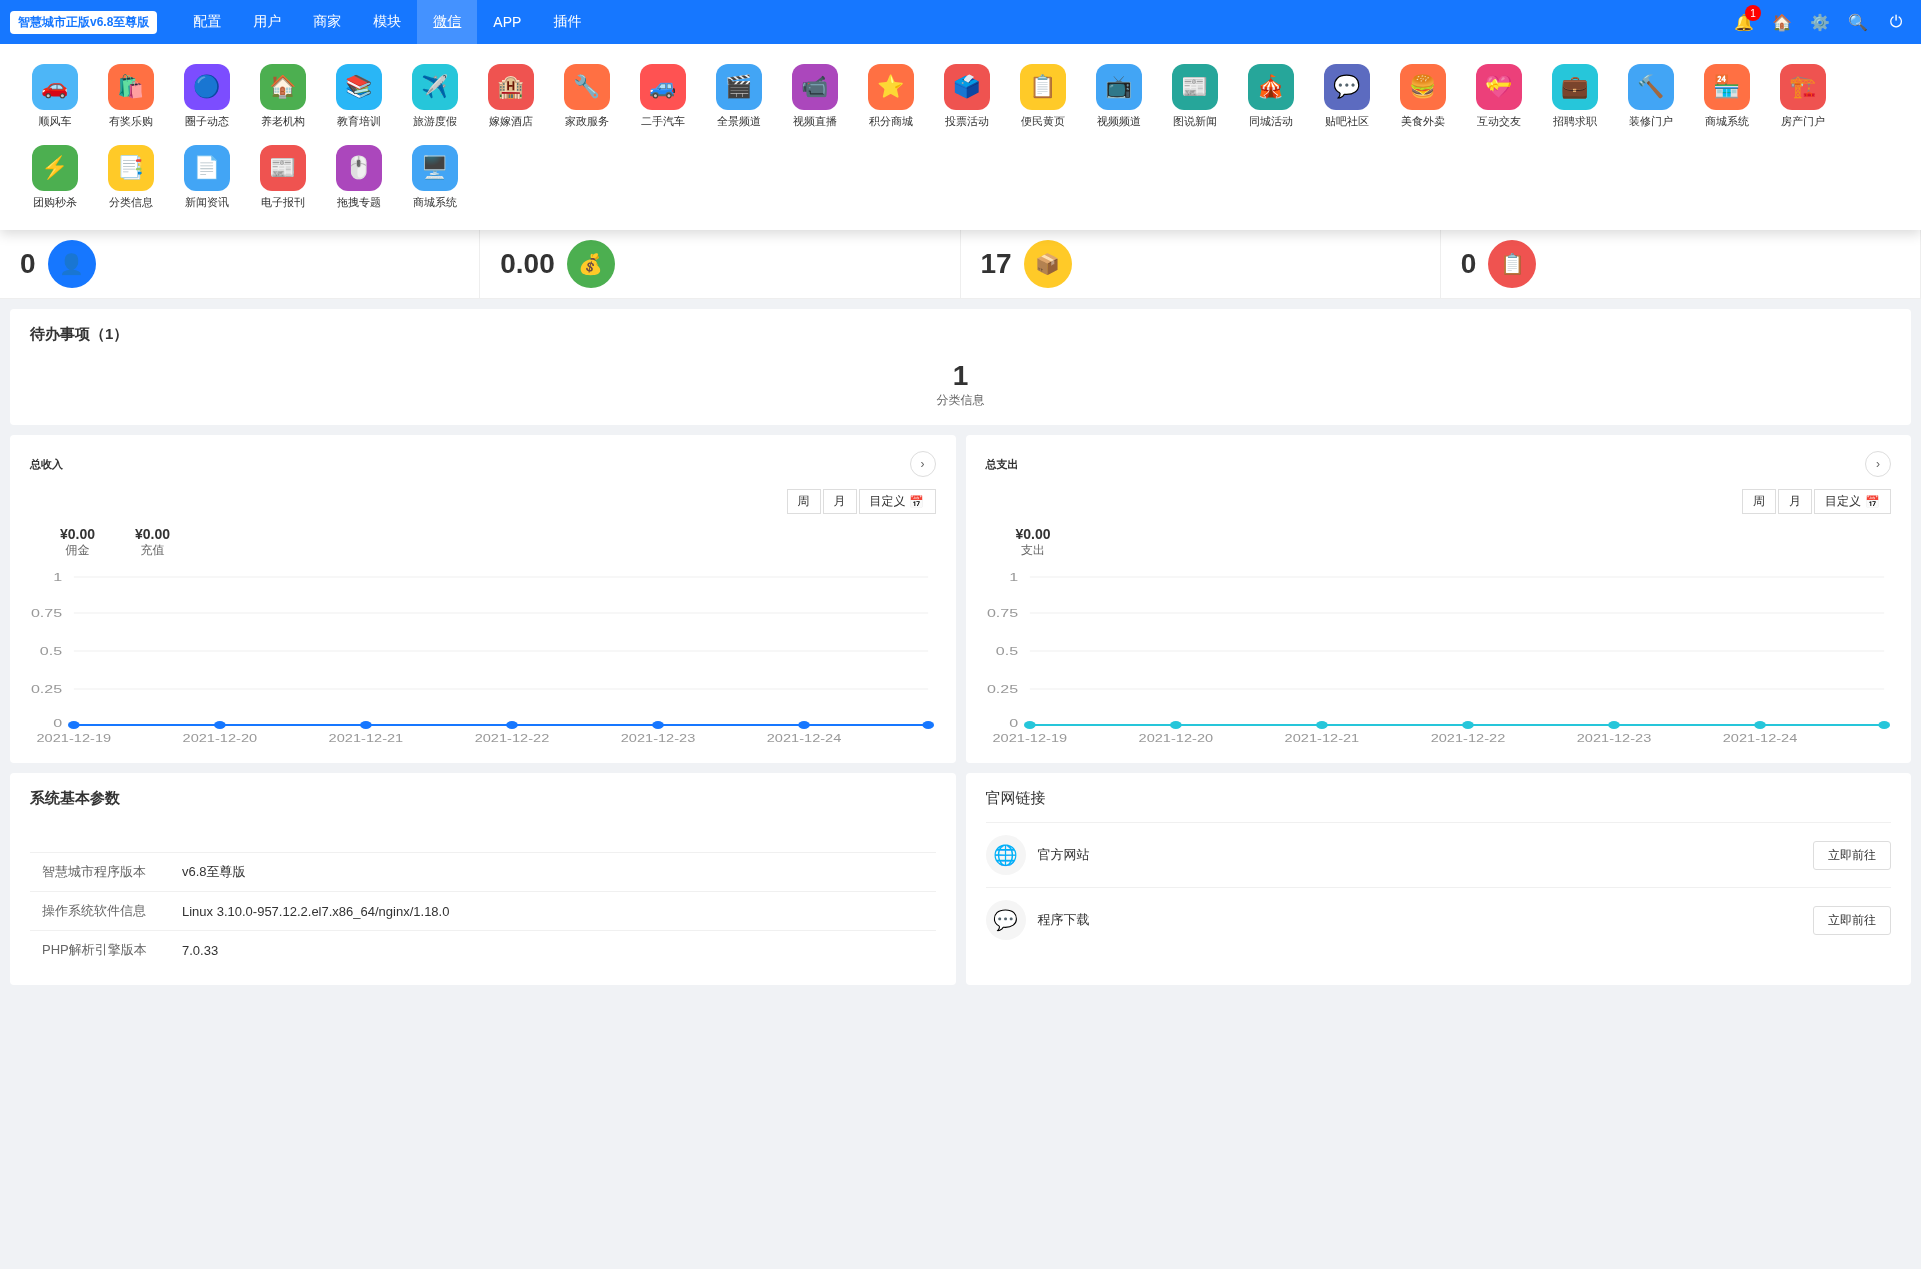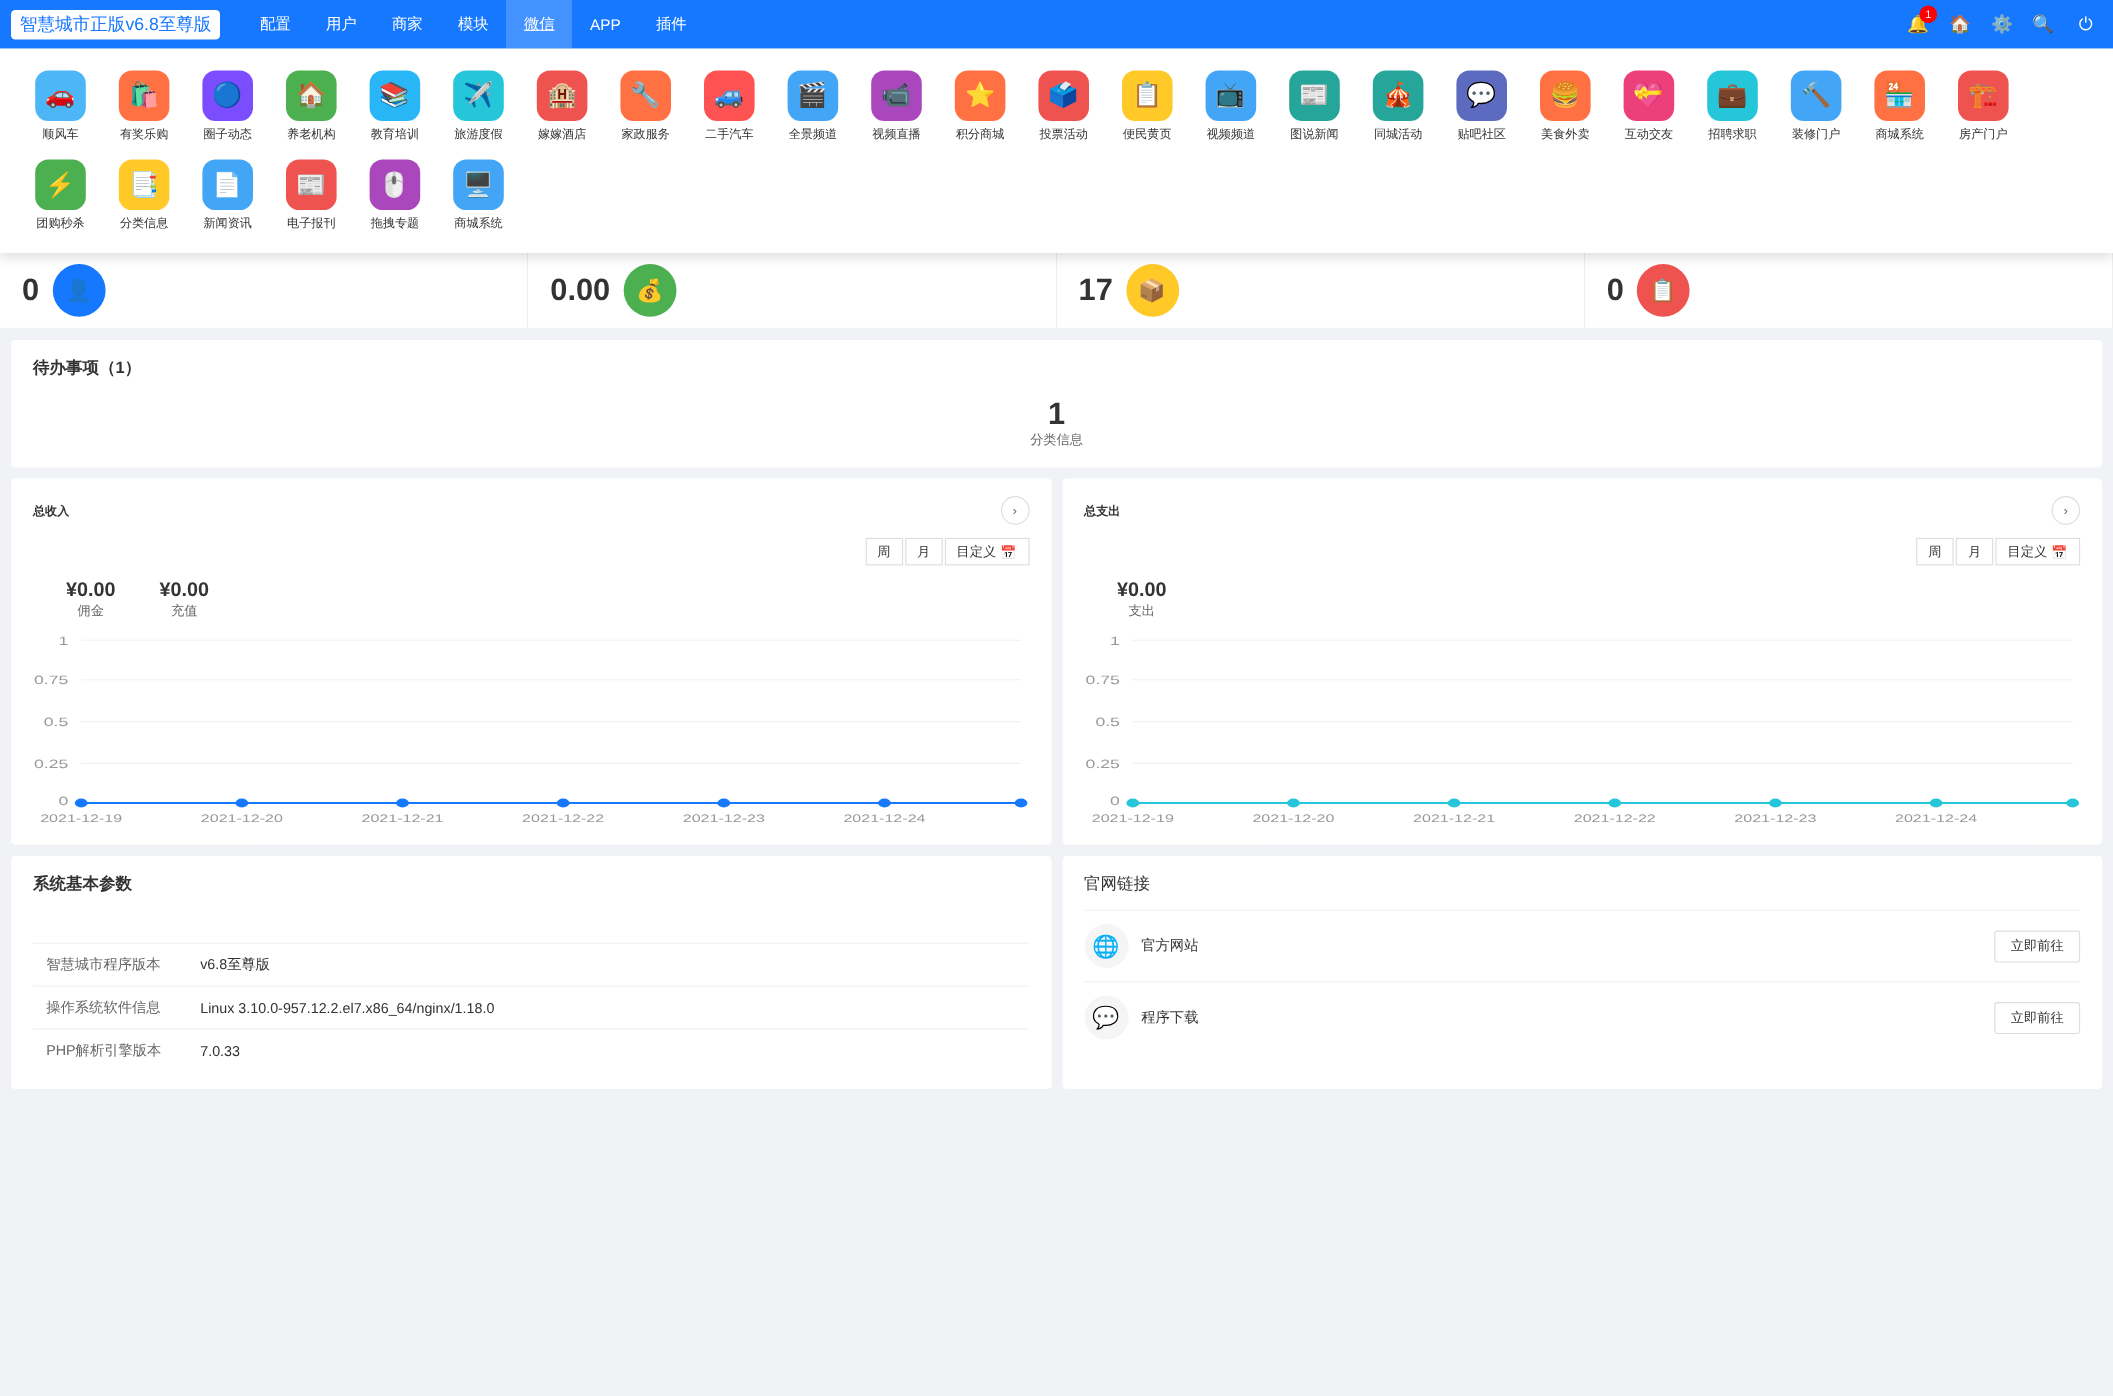--- a/index.html
+++ b/index.html
@@ -12,23 +12,23 @@
       display: flex;
       align-items: center;
       padding: 0 10px;
       position: relative;
       z-index: 100;
     }
     .top-nav .logo {
       background: #fff;
       border-radius: 4px;
       padding: 3px 8px;
-      font-size: 16px;
+      font-size: 12px;
       color: #1677ff;
-      font-weight: normal;
+      font-weight: bold;
       white-space: nowrap;
       margin-right: 20px;
     }
     .top-nav .nav-items {
       display: flex;
       align-items: center;
       gap: 0;
     }
     .top-nav .nav-item {
       color: #fff;
@@ -214,21 +214,21 @@
       gap: 40px;
       margin-bottom: 8px;
       padding-left: 30px;
     }
     .chart-value-item {
       display: flex;
       flex-direction: column;
       align-items: center;
     }
     .chart-value-num {
-      font-size: 18px;
+      font-size: 14px;
       font-weight: bold;
       color: #333;
     }
     .chart-value-label {
       font-size: 12px;
       color: #666;
     }
 
     
     .chart-area {

